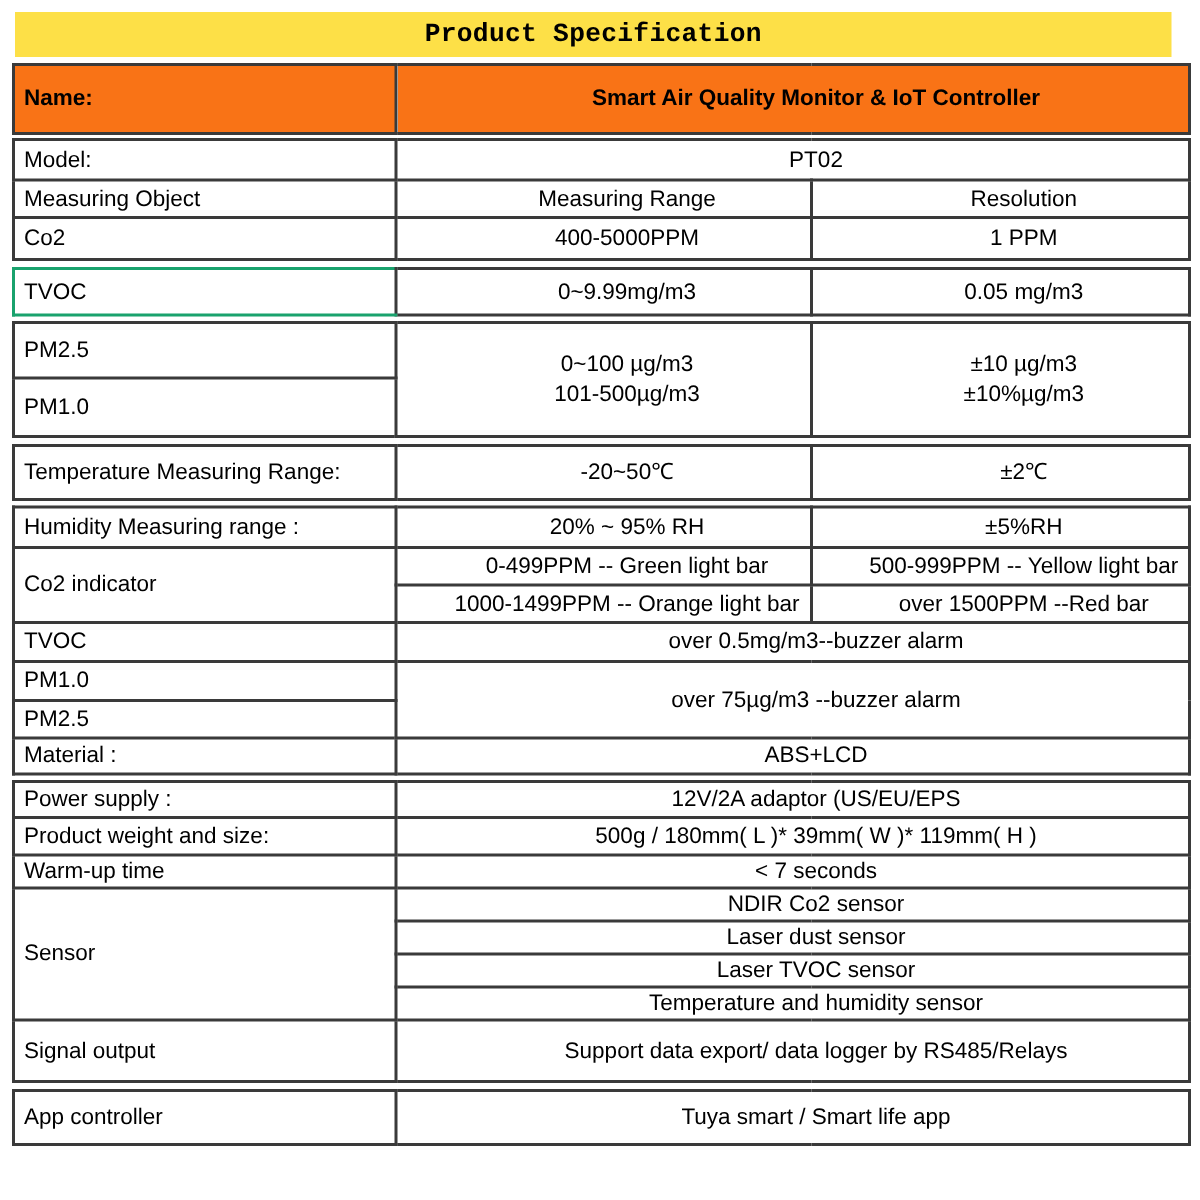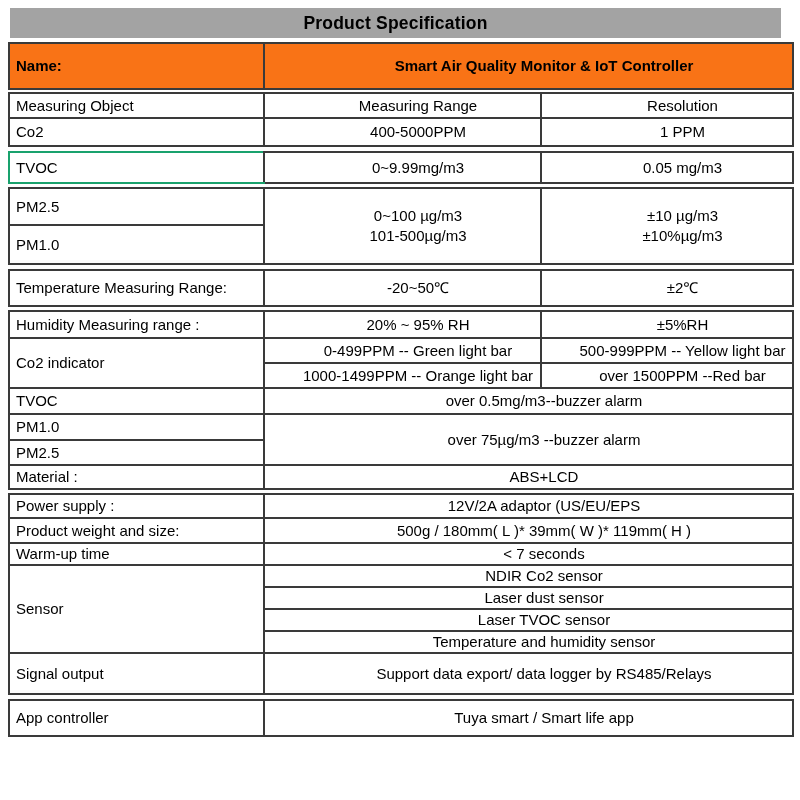--- a/index.html
+++ b/index.html
@@ -15,27 +15,28 @@
   .page {
     box-sizing: border-box;
     width: 800px;
     height: 800px;
     padding: 8px;
   }
   .title-bar {
     width: 771px;
     height: 30px;
     margin-left: 2px;
-    background: #a3a3a3;
+    background: #fde047;
     display: flex;
     align-items: center;
     justify-content: center;
     font-weight: bold;
     font-size: 17.5px;
     letter-spacing: 0.2px;
+    font-family: Liberation Mono, monospace;
   }
   table.t {
     border-collapse: collapse;
     table-layout: fixed;
     width: 784px;
   }
   col.c1 { width: 255px; }
   col.c2 { width: 277px; }
   col.c3 { width: 252px; }
   td {
@@ -97,20 +98,24 @@
   </tbody>
     </table>
 
   <table class="t mt2">
     <colgroup>
         <col class="c1">
         <col class="c2">
         <col class="c3">
       </colgroup>
     <tbody>
+        <tr class="r27">
+      <td class="label">Model:</td>
+      <td colspan="2" class="center">PT02</td>
+    </tr>
     <tr class="r25">
       <td class="label">Measuring Object</td>
       <td class="center">Measuring Range</td>
       <td class="center">Resolution</td>
     </tr>
     <tr class="r28">
       <td class="label">Co2</td>
       <td class="center">400-5000PPM</td>
       <td class="center">1 PPM</td>
     </tr>

